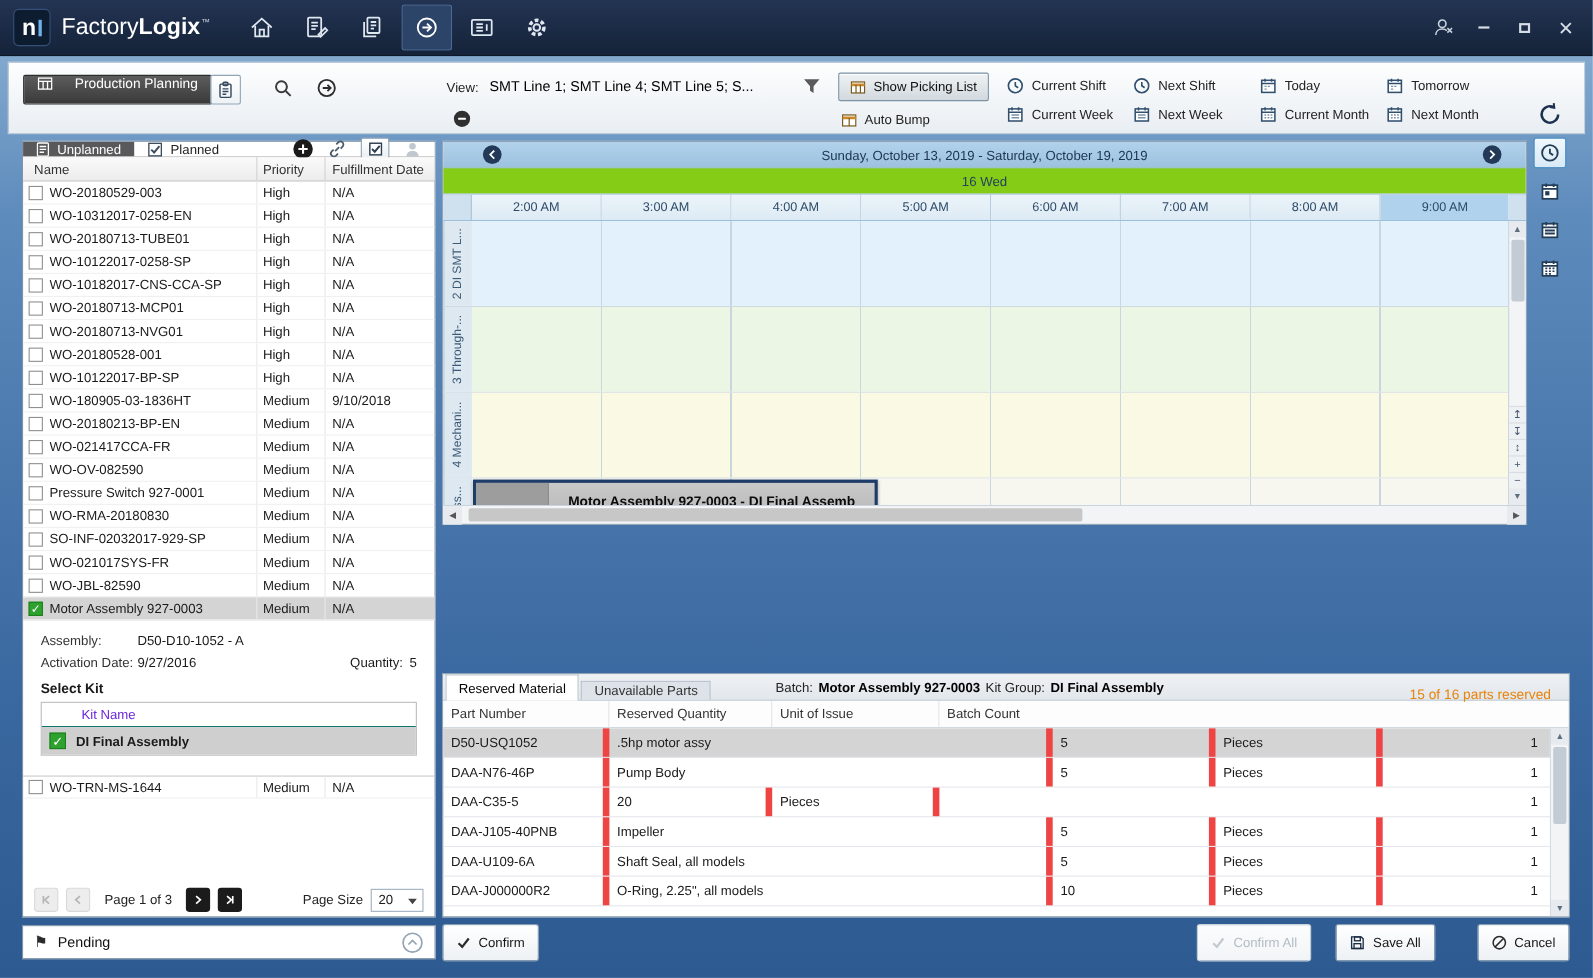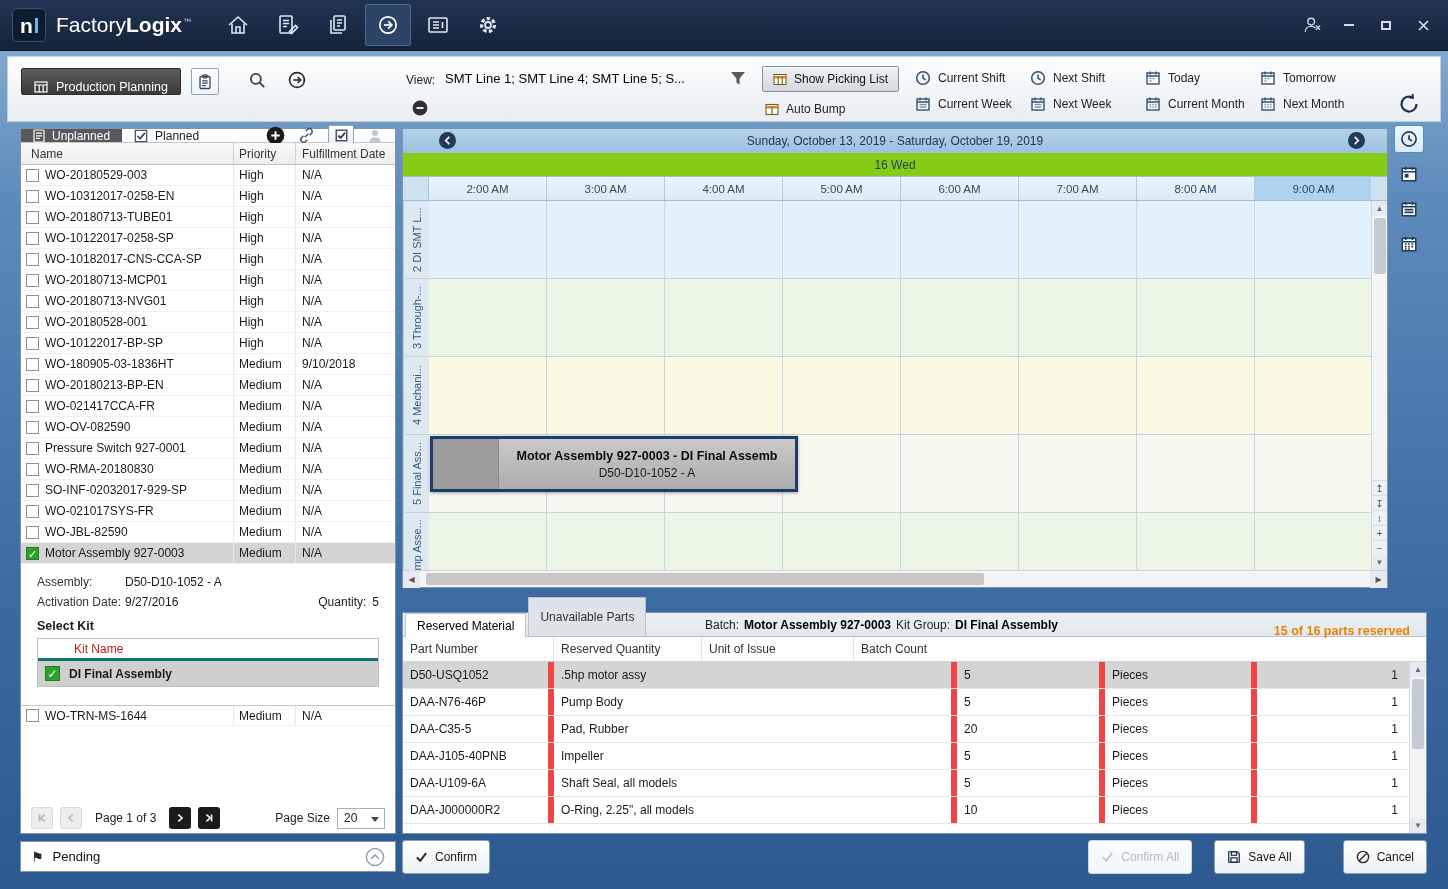--- a/index.html
+++ b/index.html
@@ -27,21 +27,21 @@
 .nav-btn{width:46px;height:42px;display:flex;align-items:center;justify-content:center;border-radius:3px}
 .nav-btn.active{background:#2d4469;box-shadow:inset 0 0 0 1px #4d6992}
 .tb-right{margin-left:auto;display:flex;align-items:center;gap:15px;padding-right:2px}
 .wc{width:22px;height:22px;display:flex;align-items:center;justify-content:center}
 .min-shape{width:10px;height:2px;background:#d6dde6}
 .max-shape{width:10px;height:9px;border:2px solid #d6dde6}
 
 
 .toolbar{position:absolute;left:7px;top:56px;width:1434px;height:66px;
   background:linear-gradient(180deg,#fdfefe,#e9eef3);border:1px solid #c3cfda;z-index:1}
-.pp-button{position:absolute;left:13px;top:11px;height:27px;display:flex;align-items:flex-end;gap:8px;
+.pp-button{position:absolute;left:13px;top:11px;height:27px;display:flex;align-items:flex-start;gap:20px;
   padding:0 12px;background:linear-gradient(#5c5c5c,#3a3a3a);border:1px solid #2c2c2c;border-radius:2px;
   color:#fff;font-size:12.5px}
 .sq-btn{position:absolute;width:28px;height:27px;display:flex;align-items:center;justify-content:center;
   background:linear-gradient(#ffffff,#eef2f5);border:1px solid #90a5b8;border-radius:2px}
 .flat-ic{position:absolute;display:flex;align-items:center;justify-content:center}
 .view-label{position:absolute;left:398px;top:16px;color:#222}
 .view-value{position:absolute;left:437px;top:14px;font-weight:normal;font-size:13px;color:#000;white-space:nowrap}
 .funnel-btn{position:absolute;left:722px;top:14px}
 .minus-btn{position:absolute;left:404px;top:43px}
 .picking-btn{position:absolute;left:754px;top:9px;height:26px;display:flex;align-items:center;gap:7px;
@@ -79,21 +79,21 @@
 .cb.checked::after{content:"✓";position:absolute;inset:0;color:#fff;font-size:11px;line-height:12px;text-align:center;font-weight:bold}
 .cell-name{width:189px;white-space:nowrap;overflow:hidden;border-right:1px solid #e8e8e8;height:100%;display:flex;align-items:center}
 .cell-pri{width:62px;padding-left:5px;border-right:1px solid #e8e8e8;height:100%;display:flex;align-items:center}
 .cell-date{flex:1;padding-left:6px}
 .lp-detail{padding-top:8px;flex:none}
 .d-row{display:flex;align-items:center;padding:3px 16px}
 .d-label{width:88px;color:#333}
 .d-qty{margin-left:auto;display:flex;gap:6px}
 .select-kit{font-weight:bold;font-size:12.5px;padding:7px 16px 5px}
 .kit-box{margin:0 16px 18px;border:1px solid #bdbdbd}
-.kit-head{height:22px;display:flex;align-items:center;border-bottom:3px solid #0f766e;color:#b91c1c;padding-left:36px}
+.kit-head{height:22px;display:flex;align-items:center;border-bottom:1px solid #0f766e;color:#6d28d9;padding-left:36px}
 .kit-row{height:25px;display:flex;align-items:center;gap:9px;padding-left:7px;background:#cfcfcf;font-weight:bold}
 .cb.big{width:15px;height:15px;margin:0}
 .cb.big::after{font-size:12px;line-height:14px}
 .trailing{border-top:1px solid #c9c9c9}
 .lp-pager{margin-top:auto;height:30px;display:flex;align-items:center;gap:7px;padding:0 10px;flex:none}
 .pg-btn{width:22px;height:22px;border-radius:3px;display:flex;align-items:center;justify-content:center}
 .pg-btn.off{background:#ededed;border:1px solid #d9d9d9}
 .pg-btn.on{background:#1b1b1b}
 .pg-text{margin:0 6px;color:#222}
 .pg-size-label{margin-left:auto;color:#222}
@@ -101,21 +101,21 @@
 .dd-arrow{position:absolute;right:5px;top:8px;width:0;height:0;border-left:4px solid transparent;border-right:4px solid transparent;border-top:5px solid #444}
 
 
 .pending-bar{position:absolute;left:20px;top:841px;width:376px;height:31px;background:#fff;
   border:1px solid #7f94a8;display:flex;align-items:center;gap:9px;padding:0 10px;z-index:2}
 .flag{font-size:14px;color:#2b2b2b}
 .pend-label{font-size:13px;color:#111}
 .expand-circle{margin-left:auto}
 
 
-.gantt{position:absolute;left:402px;top:128px;width:986px;height:460px;background:#fff;
+.gantt{position:absolute;left:402px;top:128px;width:986px;height:349px;background:#fff;
   border:1px solid #7f94a8;display:flex;flex-direction:column;z-index:2}
 .g-date{height:23px;background:linear-gradient(#b2d2ea,#9cc2e0);position:relative;display:flex;
   align-items:center;justify-content:center;color:#1c3550;flex:none}
 .g-nav{position:absolute;top:3px;width:17px;height:17px;border-radius:50%;background:#223a57;
   display:flex;align-items:center;justify-content:center}
 .g-nav.prev{left:36px}.g-nav.next{right:22px}
 .g-day{height:24px;background:#84cc16;border-top:1px solid #9dbfda;display:flex;align-items:center;
   justify-content:center;color:#24415e;flex:none}
 .g-timehead{height:24px;display:flex;border-top:1px solid #9dbfda;flex:none}
 .g-tcorner{width:26px;background:#cfe0ee;border-right:1px solid #aac4d8;flex:none}
@@ -149,26 +149,26 @@
 .g-hscroll{height:17px;border-top:1px solid #c9d4de;background:#f2f4f6;display:flex;align-items:center;flex:none}
 .ghs-btn{width:17px;height:17px;display:flex;align-items:center;justify-content:center;font-size:8px;color:#555;background:#e7eaee;flex:none}
 .ghs-thumb{height:12px;width:558px;background:#c7c7c7;border-radius:2px;margin-left:6px;flex:none}
 .ghs-spacer{flex:1}
 
 
 .parts{position:absolute;left:402px;top:612px;width:1025px;height:222px;background:#fff;
   border:1px solid #7f94a8;display:flex;flex-direction:column;z-index:2}
 .pp-tabbar{height:24px;display:flex;align-items:flex-end;background:linear-gradient(#eef1f4,#e2e7ec);
   border-bottom:1px solid #b9c3cd;position:relative;flex:none}
-.ptab{height:39px;display:flex;align-items:center;padding:0 11px;font-size:12px;border:1px solid #bac4ce;
+.ptab{height:17px;display:flex;align-items:center;padding:0 11px;font-size:12px;border:1px solid #bac4ce;
   border-bottom:none;background:#dde3e9;color:#333;margin-left:2px}
 .ptab.active{background:#fff;height:24px;margin-bottom:-1px;color:#000}
 .pp-batch{position:absolute;left:302px;top:0;height:24px;display:flex;align-items:center;gap:5px;font-size:12px;color:#222;white-space:nowrap}
 .pp-batch b{color:#000}
-.pp-summary{position:absolute;right:16px;top:0;height:36px;display:flex;align-items:center;font-weight:bold;font-size:12.5px}
+.pp-summary{position:absolute;right:16px;top:0;height:36px;display:flex;align-items:center;font-weight:normal;font-size:12.5px}
 .pp-thead{height:25px;display:flex;align-items:stretch;border-bottom:1px solid #cdd5dc;color:#333;background:#fdfdfd;flex:none}
 .pc{display:flex;align-items:center;padding-left:7px;border-right:1px solid #e1e5e9}
 .pc-part{width:151px}.pc-desc{width:403px}.pc-qty{width:148px}.pc-unit{width:152px}
 .pc-reel{flex:1;border-right:none}
 .pp-rows{flex:1;position:relative;overflow:hidden}
 .pp-row{height:27px;display:flex;align-items:stretch;border-bottom:1px solid #e4e7eb}
 .pp-row.selected{background:#d4d4d4}
 .pr{display:flex;align-items:center;padding-left:7px;border-right:6px solid #ef4444}
 .pr-reel{flex:1;justify-content:flex-end;padding-right:28px;border-right:none}
 .pp-vscroll{position:absolute;right:0;top:0;bottom:0;width:17px;background:#f2f4f6;border-left:1px solid #d5dbe1;
@@ -828,21 +828,20 @@
         <div class="pp-row">
           <span class="pr pc-part">DAA-N76-46P</span>
           <span class="pr pc-desc">Pump Body</span>
           <span class="pr pc-qty">5</span>
           <span class="pr pc-unit">Pieces</span>
           <span class="pr pr-reel">1</span>
         </div>
 
         <div class="pp-row">
           <span class="pr pc-part">DAA-C35-5</span>
-          <span class="pr pc-desc">Pad, Rubber</span>
           <span class="pr pc-qty">20</span>
           <span class="pr pc-unit">Pieces</span>
           <span class="pr pr-reel">1</span>
         </div>
 
         <div class="pp-row">
           <span class="pr pc-part">DAA-J105-40PNB</span>
           <span class="pr pc-desc">Impeller</span>
           <span class="pr pc-qty">5</span>
           <span class="pr pc-unit">Pieces</span>

